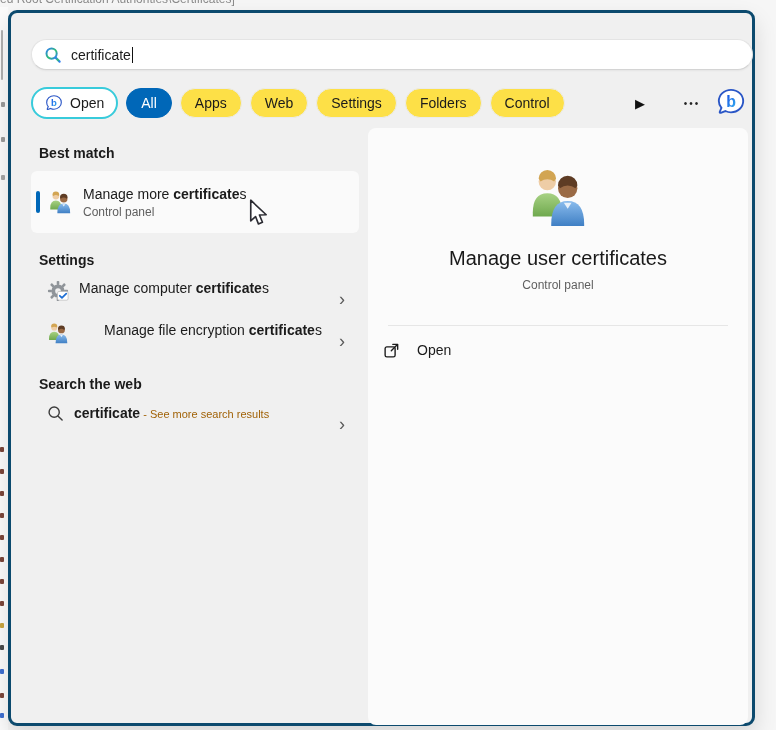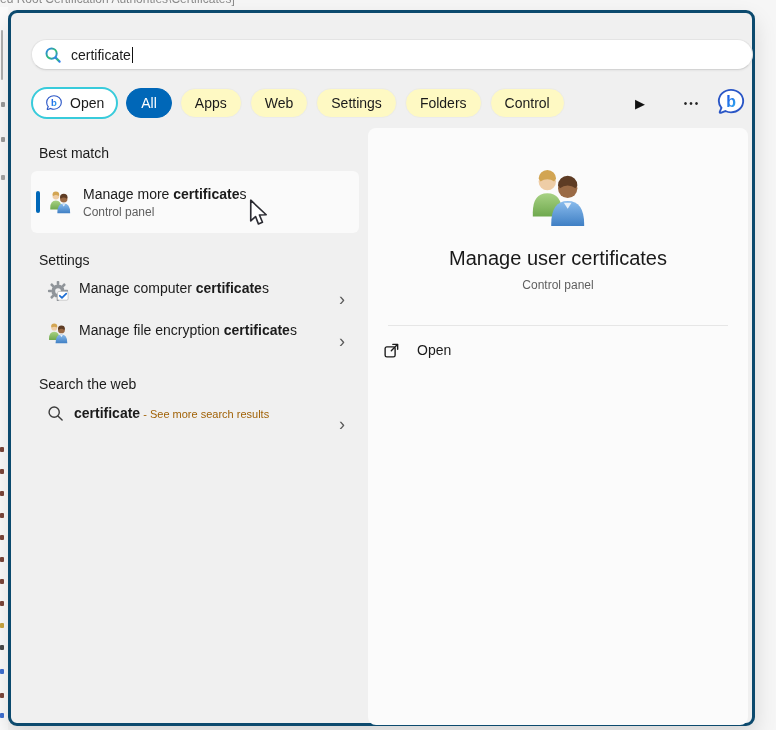--- a/index.html
+++ b/index.html
@@ -30,53 +30,53 @@
     background:#ffffff; border:1px solid #e4e4e4; border-bottom-color:#d4d4d4;
     border-radius:16px; display:flex; align-items:center; padding:0 12px;
     box-shadow:0 1px 2px rgba(0,0,0,0.05);
   }
   .search-box .q-text { font-size:14px; margin-left:9px; color:#1b1b1b; }
   .caret { display:inline-block; width:1.5px; height:16px; background:#111; margin-left:1px; vertical-align:-3px; }
 
   
   .filter-bar { position:absolute; left:20px; top:73px; height:34px; display:flex; align-items:center; gap:8px; }
   .pill {
-    height:30px; padding:0 14px; border-radius:16px; background:#fef9c3;
+    height:30px; padding:0 14px; border-radius:16px; background:#fde047;
     border:1px solid #ebebeb; font-size:14px; color:#1b1b1b;
     display:flex; align-items:center; white-space:nowrap;
   }
   .pill.selected { background:#0067b8; border-color:#0067b8; color:#ffffff; }
   .pill.chat { background:#ffffff; border:2px solid #38cbdb; padding:0 12px; gap:7px; height:32px; }
   .play-btn { position:absolute; left:617px; top:79px; width:24px; height:22px; font-size:13px; color:#111; display:flex; align-items:center; justify-content:center; }
   .more-btn { position:absolute; left:664px; top:79px; width:34px; height:22px; font-size:10px; letter-spacing:2px; color:#222; display:flex; align-items:center; justify-content:center; }
   .bing-btn { position:absolute; left:703px; top:72px; width:34px; height:34px; display:flex; align-items:center; justify-content:center; }
 
   
-  .section-header { position:absolute; left:28px; font-size:14px; font-weight:400; color:#1b1b1b; }
+  .section-header { position:absolute; left:28px; font-size:14px; font-weight:700; color:#1b1b1b; }
   .hdr-best  { top:132px; }
   .hdr-settings { top:239px; }
   .hdr-web { top:363px; }
 
   .best-item {
     position:absolute; left:20px; top:158px; width:328px; height:62px;
     background:#fafafa; border-radius:6px; display:flex; align-items:center;
   }
   .accent-bar { position:absolute; left:5px; top:20px; width:3.5px; height:22px; border-radius:2px; background:#0067b8; }
   .best-item .item-icon { margin-left:17px; }
   .best-item .txt { margin-left:11px; }
   .item-title { font-size:14px; color:#1b1b1b; }
   .item-title b { font-weight:700; }
   .item-sub { font-size:12px; color:#606060; margin-top:3px; }
 
   .list-row {
     position:absolute; left:20px; width:328px; height:40px;
     display:flex; border-radius:4px;
   }
   .row-1 { top:267px; }
-  .row-2 { top:309px; }
+  .row-2 { top:309px;gap:25px; }
   .row-web { top:392px; }
   .list-row .item-icon { margin-left:16px; }
   .list-row .lbl { margin-left:10px; font-size:14px; color:#1b1b1b; }
   .list-row .lbl b { font-weight:700; }
   .chev { position:absolute; right:14px; font-size:18px; color:#5a5a5a; line-height:1; top:50%; transform:translateY(-54%); }
   .web-query { font-size:14px; font-weight:700; color:#1b1b1b; }
   .web-rest { font-size:11px; color:#a16207; }
 
   
   .right-panel {

